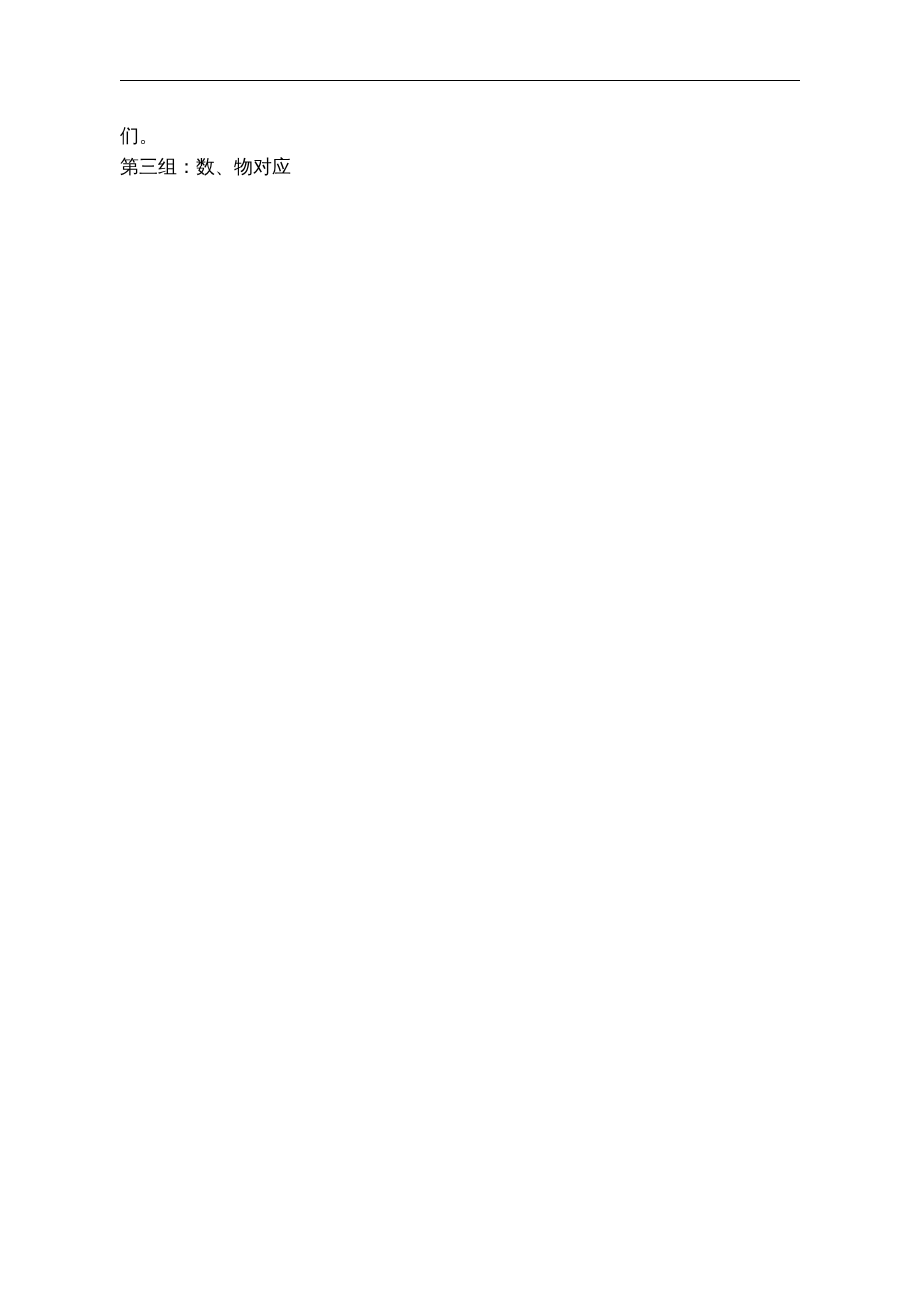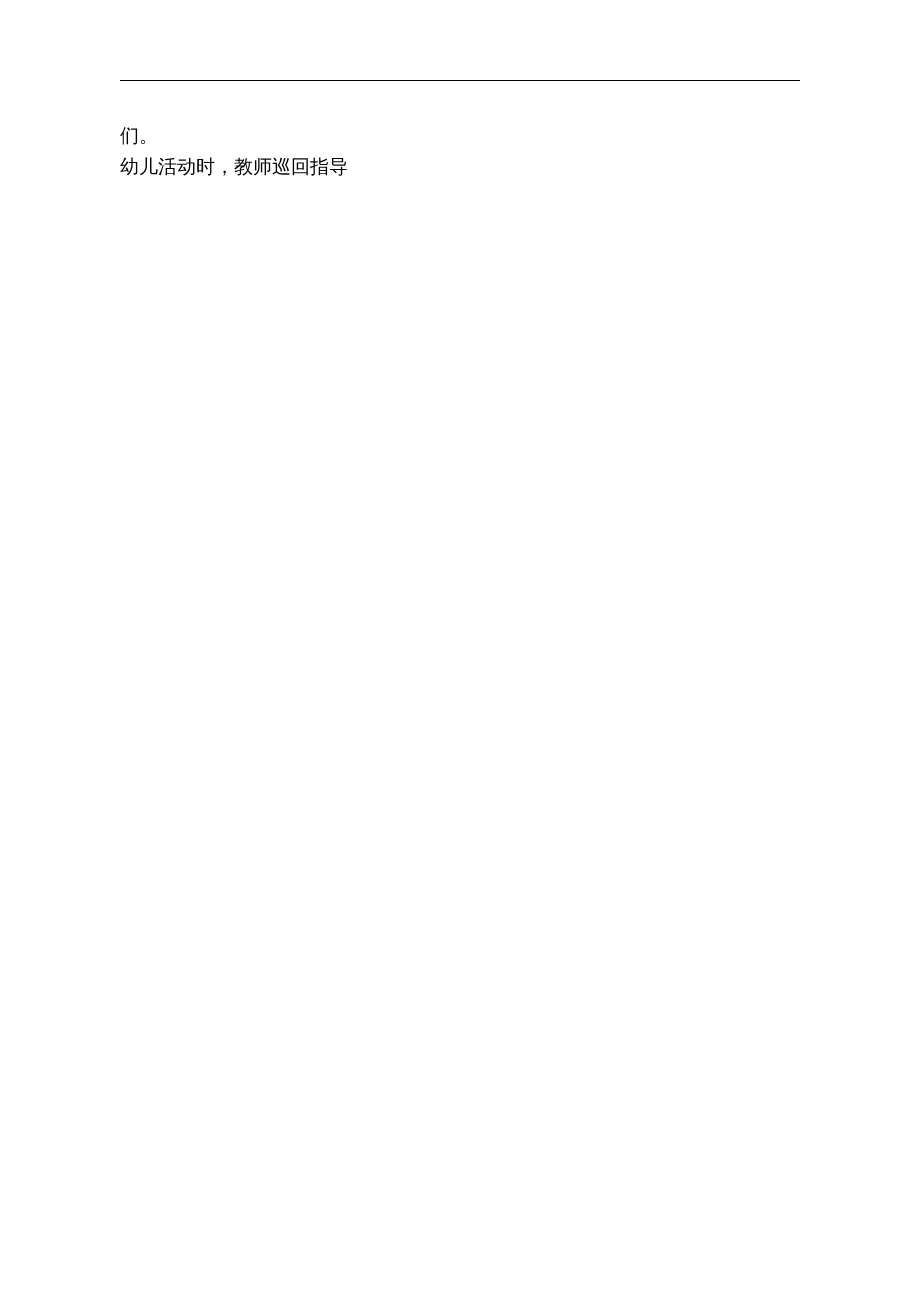--- a/index.html
+++ b/index.html
@@ -32,15 +32,15 @@
       margin-bottom: 2px;
     }
   </style>
 </head>
 <body>
 
 <div class="page">
   <div class="horizontal-rule"></div>
   <div class="content">
     <span class="line">们。</span>
-    <span class="line">幼儿活动时，教师巡回指导</span>
+    <span class="line">第三组：数、物对应</span>
   </div>
 </div>
 
 </body></html>

